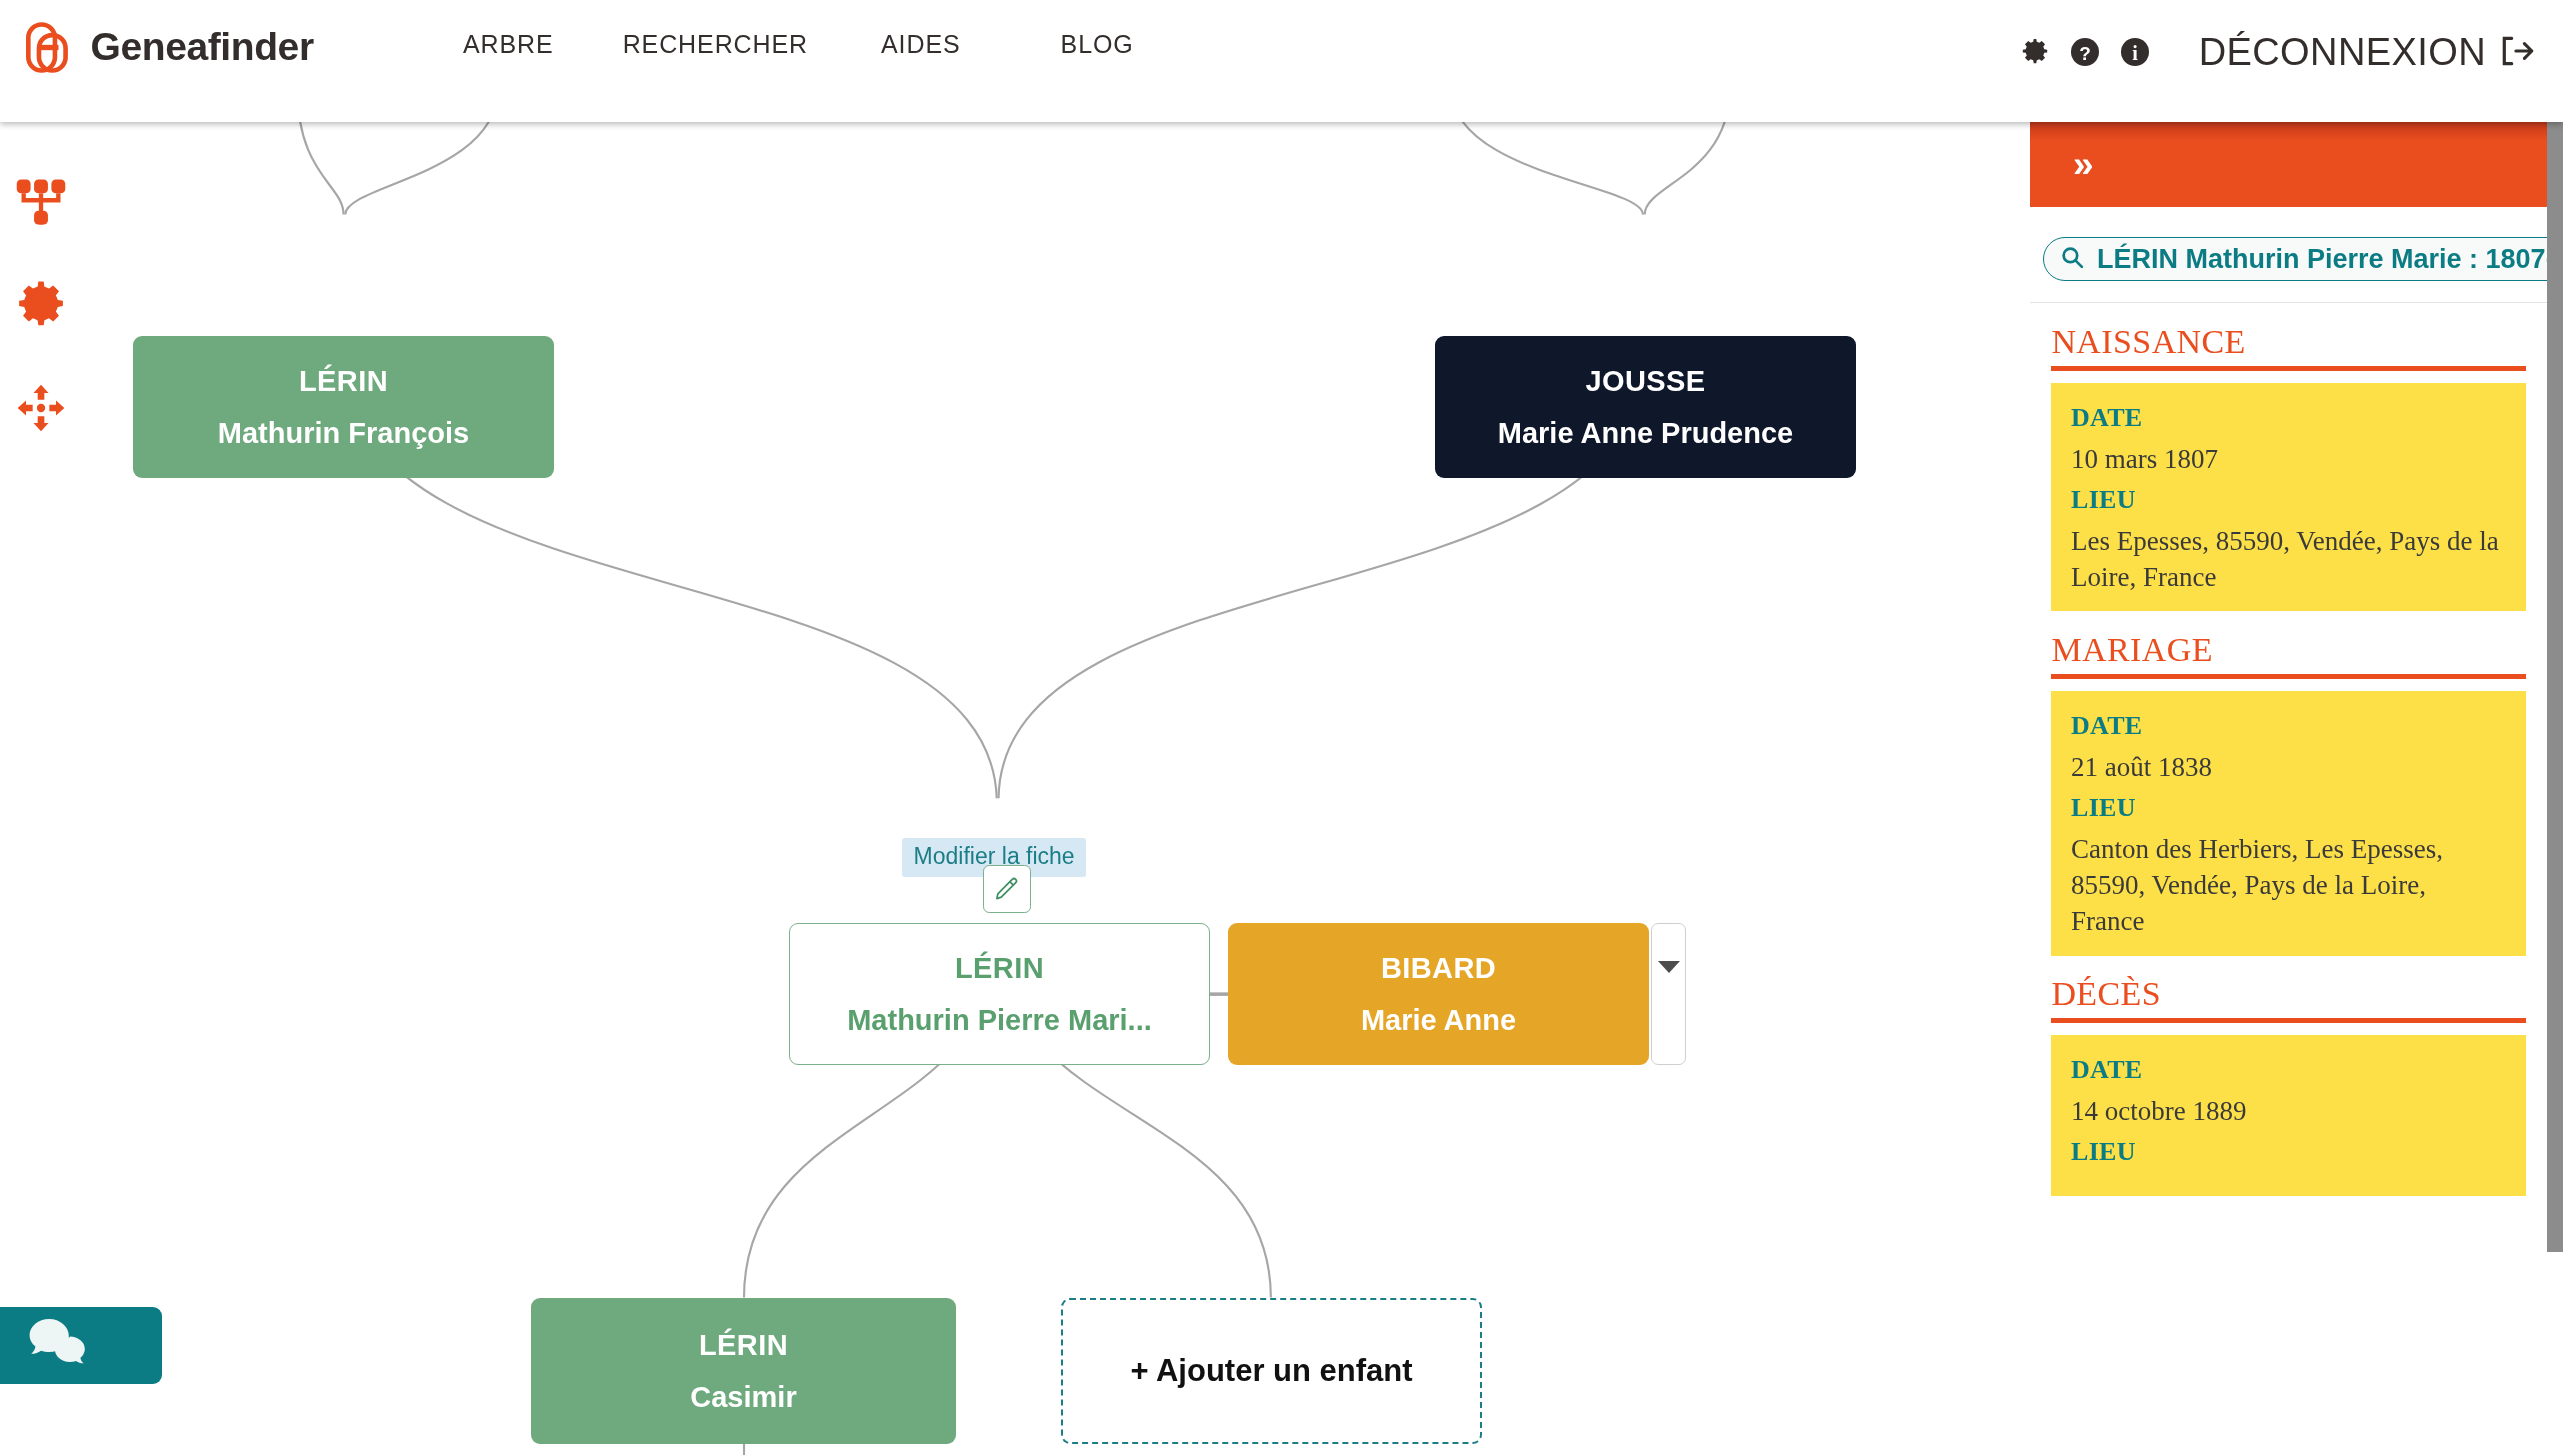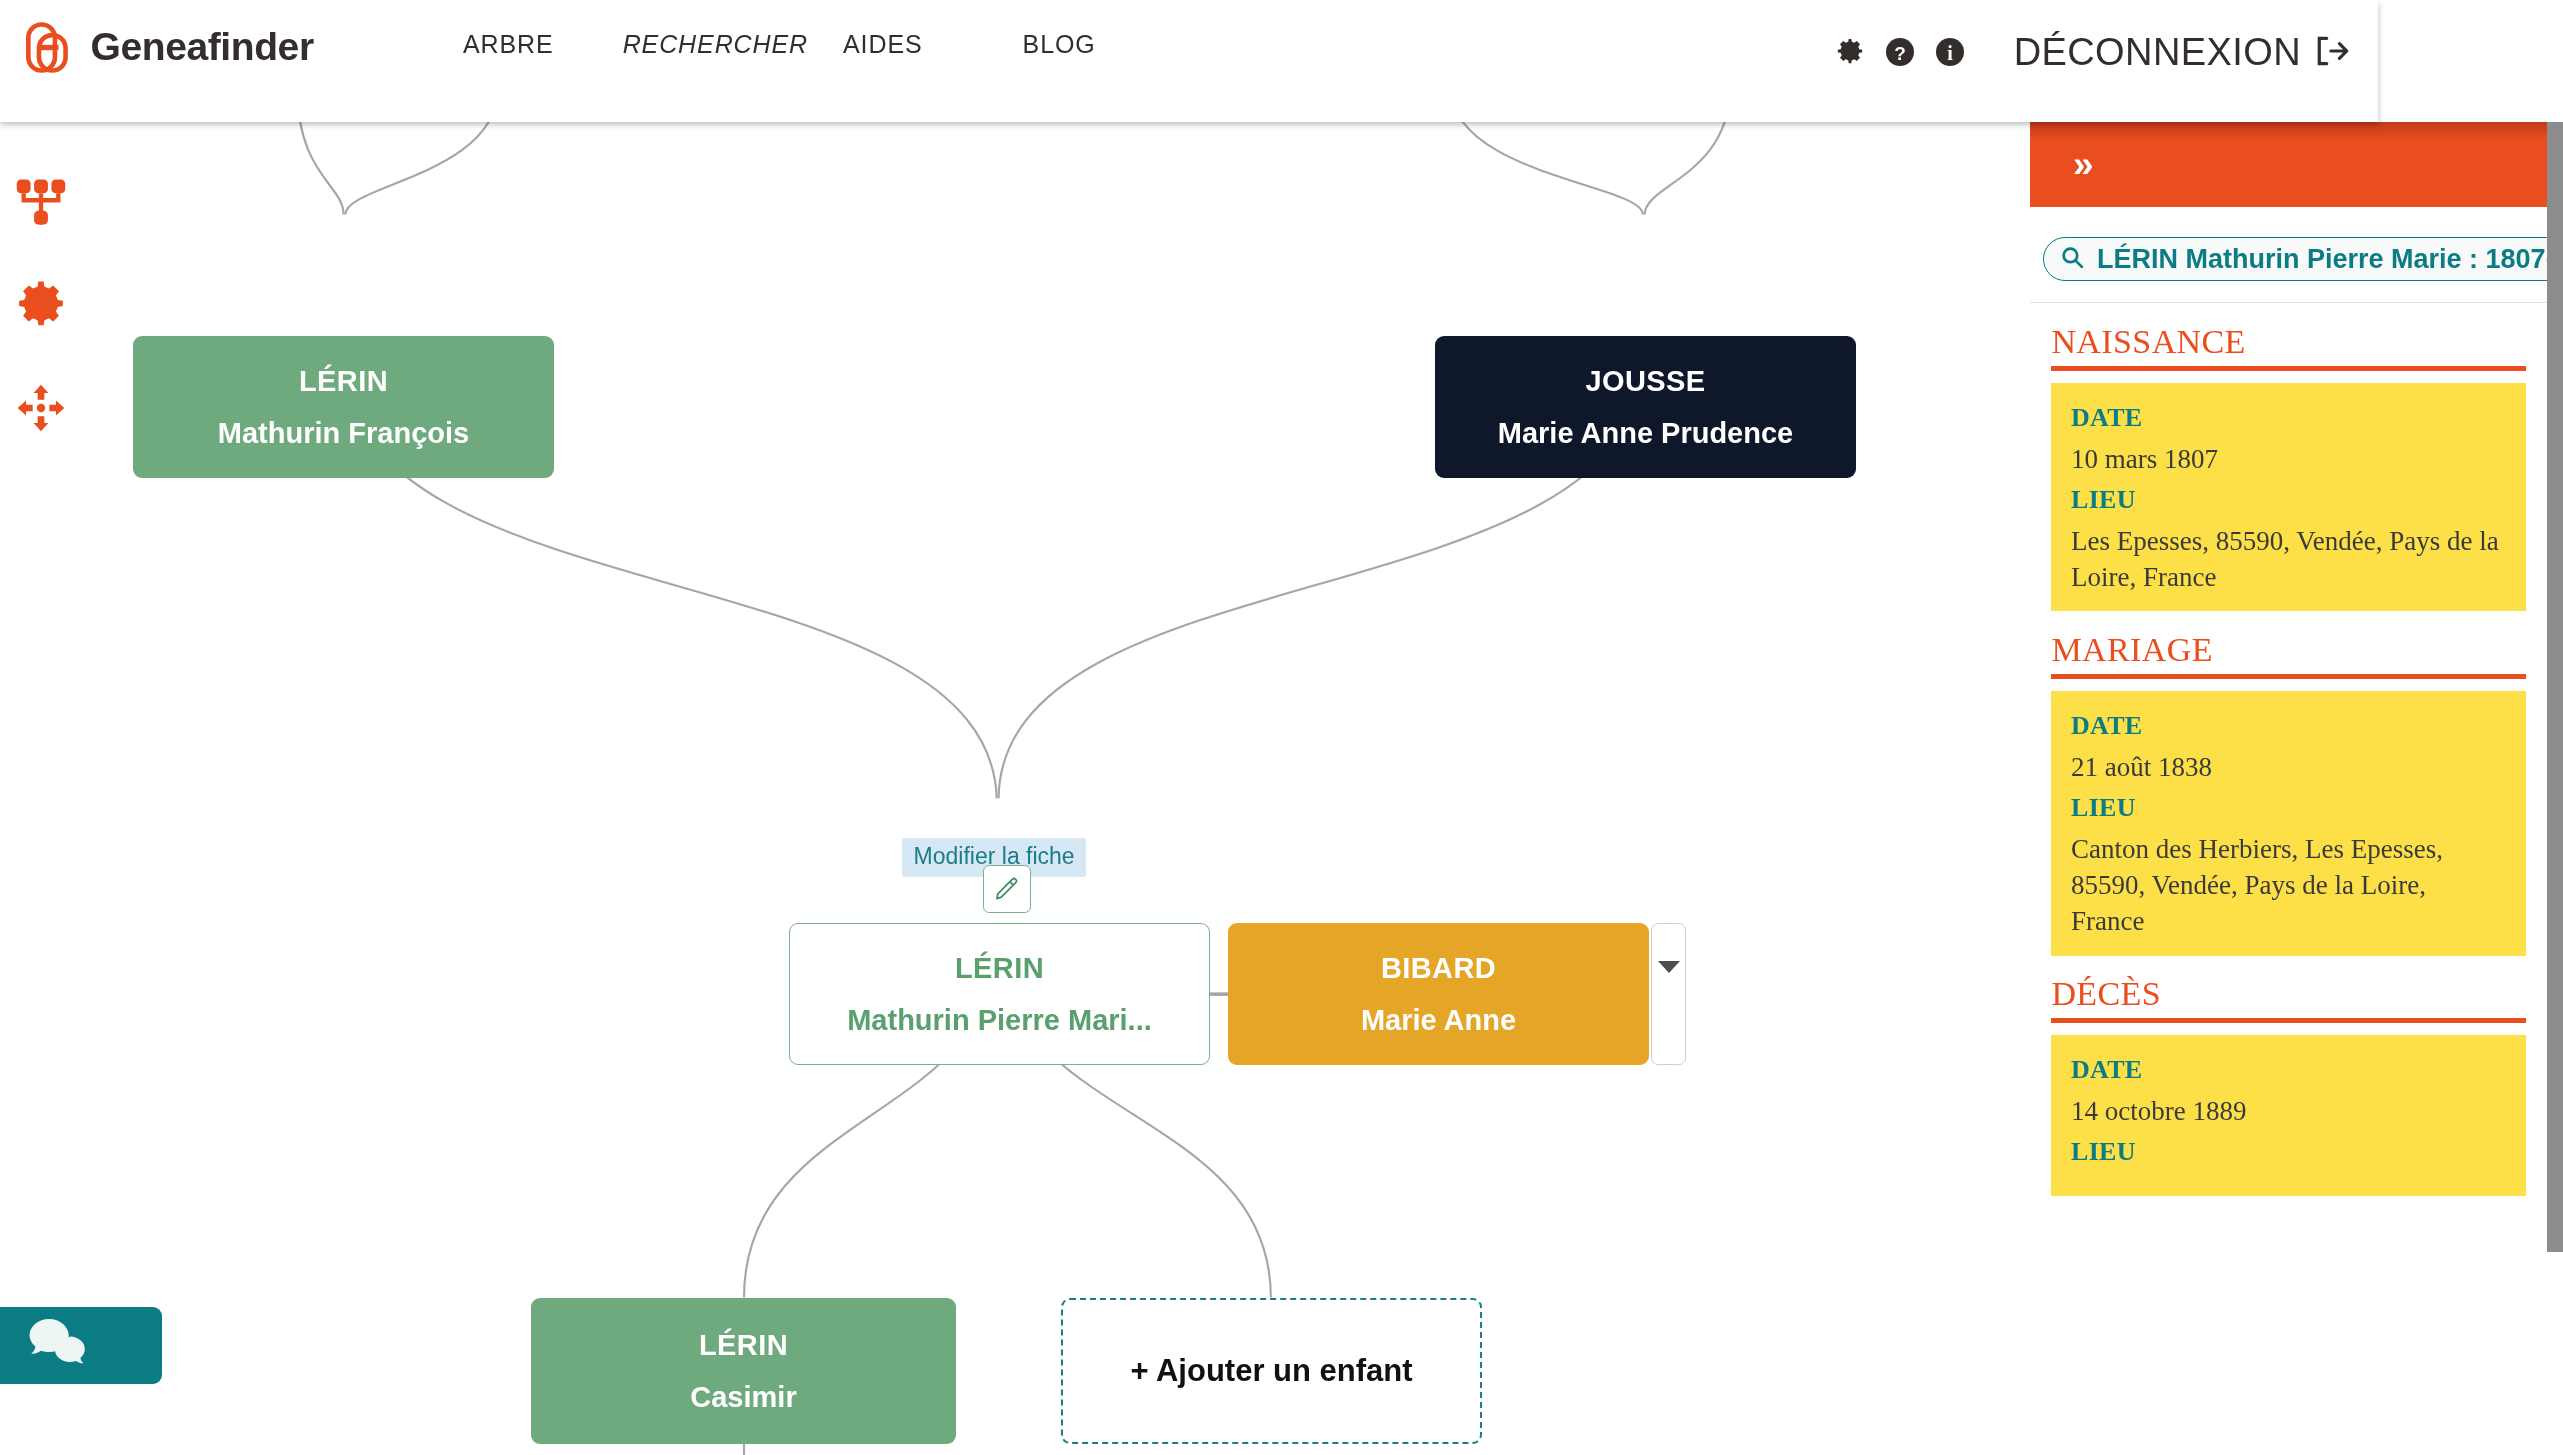--- a/index.html
+++ b/index.html
@@ -6,21 +6,21 @@
   html, body {
     width: 2563px; height: 1456px;
     overflow: hidden;
     background: #ffffff;
     font-family: "Liberation Sans", sans-serif;
   }
 
   
   #header {
     position: absolute; top: 0; left: 0;
-    width: 2378px; height: 122px;
+    width: 2563px; height: 122px;
     background: #ffffff;
     z-index: 40;
     box-shadow: 0 2.7px 6.2px rgba(0,0,0,0.28);
   }
   #brand {
     position: absolute; left: 23px; top: 19.6px;
     display: flex; align-items: center; gap: 12.5px;
   }
   #logo-mark { width: 55px; height: 55px; flex: none; }
   #brand-name {
@@ -29,21 +29,21 @@
   }
   #main-nav {
     position: absolute; left: 463px; top: 30px;
     display: flex; align-items: center;
   }
   .nav-item {
     font-size: 25px; color: #332e2b; letter-spacing: 0.9px;
     cursor: pointer; white-space: nowrap;
   }
   .nav-item:nth-child(1) { margin-right: 69px; }
-  .nav-item:nth-child(2) { margin-right: 35px; font-style: italic; }
+  .nav-item:nth-child(2) { margin-right: 73px; }
   .nav-item:nth-child(3) { margin-right: 100px; }
 
   #header-right {
     position: absolute; right: 28.5px; top: 27px;
     display: flex; align-items: center; gap: 0;
   }
   .hdr-icon { width: 50px; height: 50px; display:flex; align-items:center; justify-content:center; cursor:pointer; }
   #logout-btn {
     display: flex; align-items: center; gap: 12.5px;
     margin-left: 39px; cursor: pointer;

